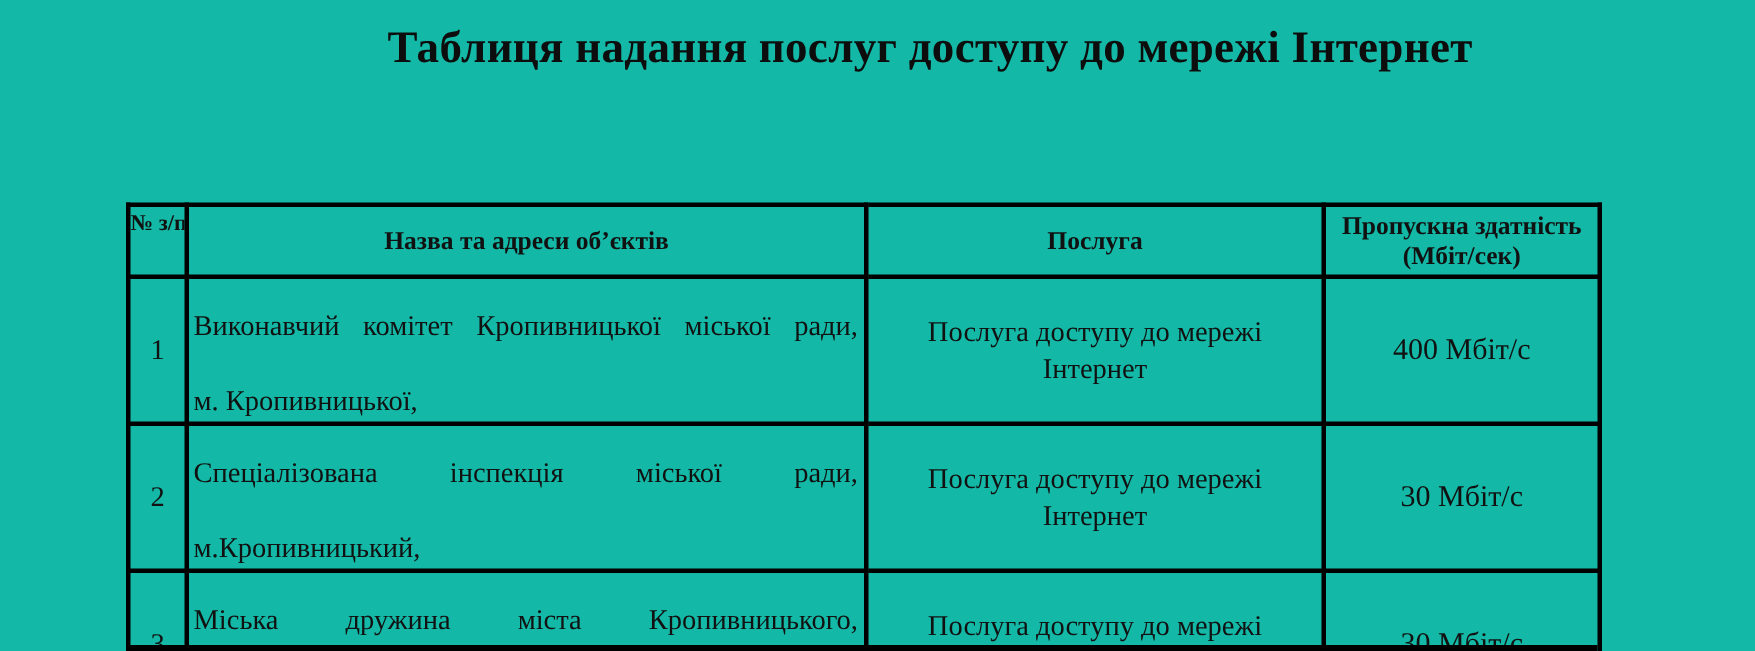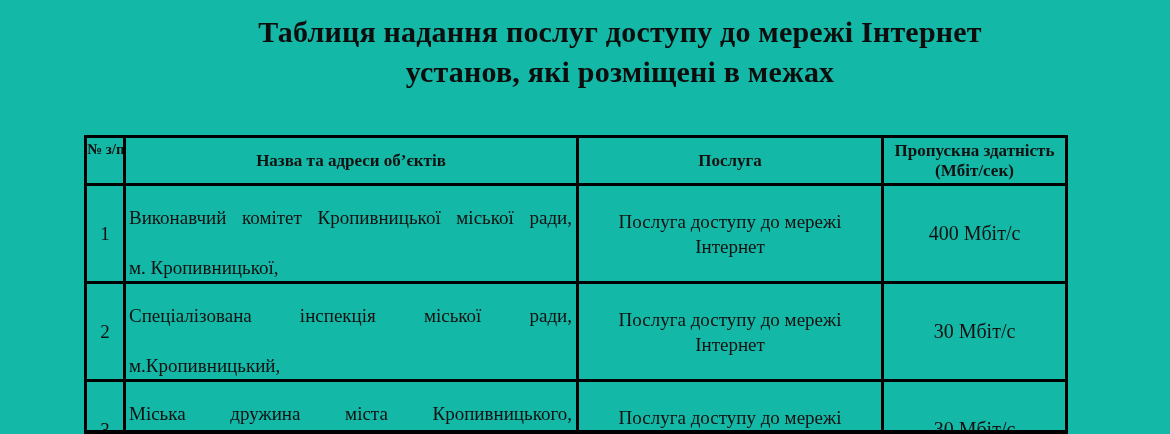--- a/index.html
+++ b/index.html
@@ -137,21 +137,20 @@
     background: #000000;
   }
 </style>
 </head>
 <body>
 
 <div class="page">
 
   <div class="title">
     <span class="title-line">Таблиця надання послуг доступу до мережі Інтернет</span>
-    <span class="title-line">установ, які розміщені в межах</span>
   </div>
 
   <table class="grid">
     <colgroup>
       <col class="c-num">
       <col class="c-name">
       <col class="c-serv">
       <col class="c-band">
     </colgroup>
     <thead>

